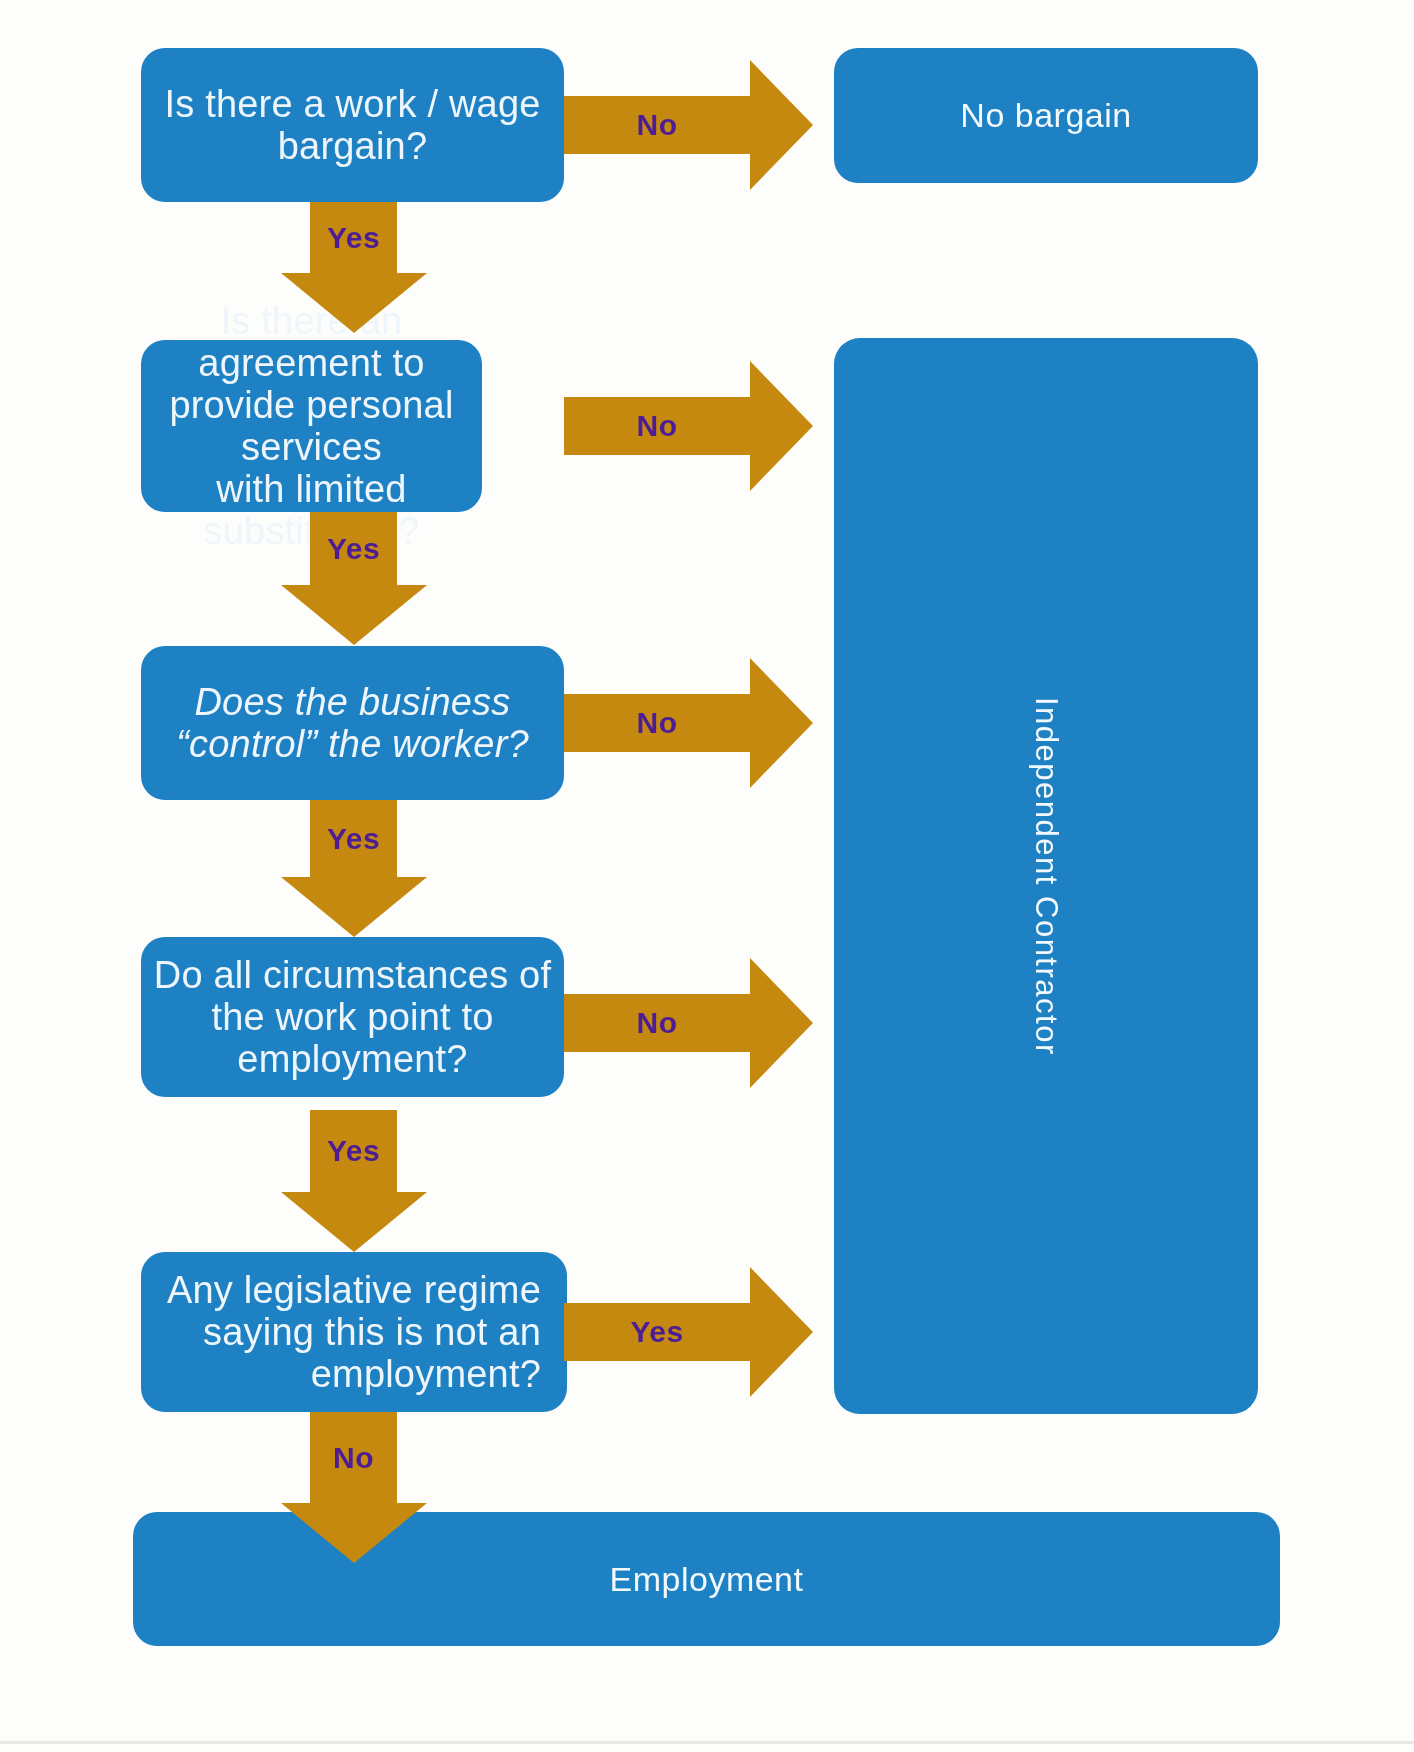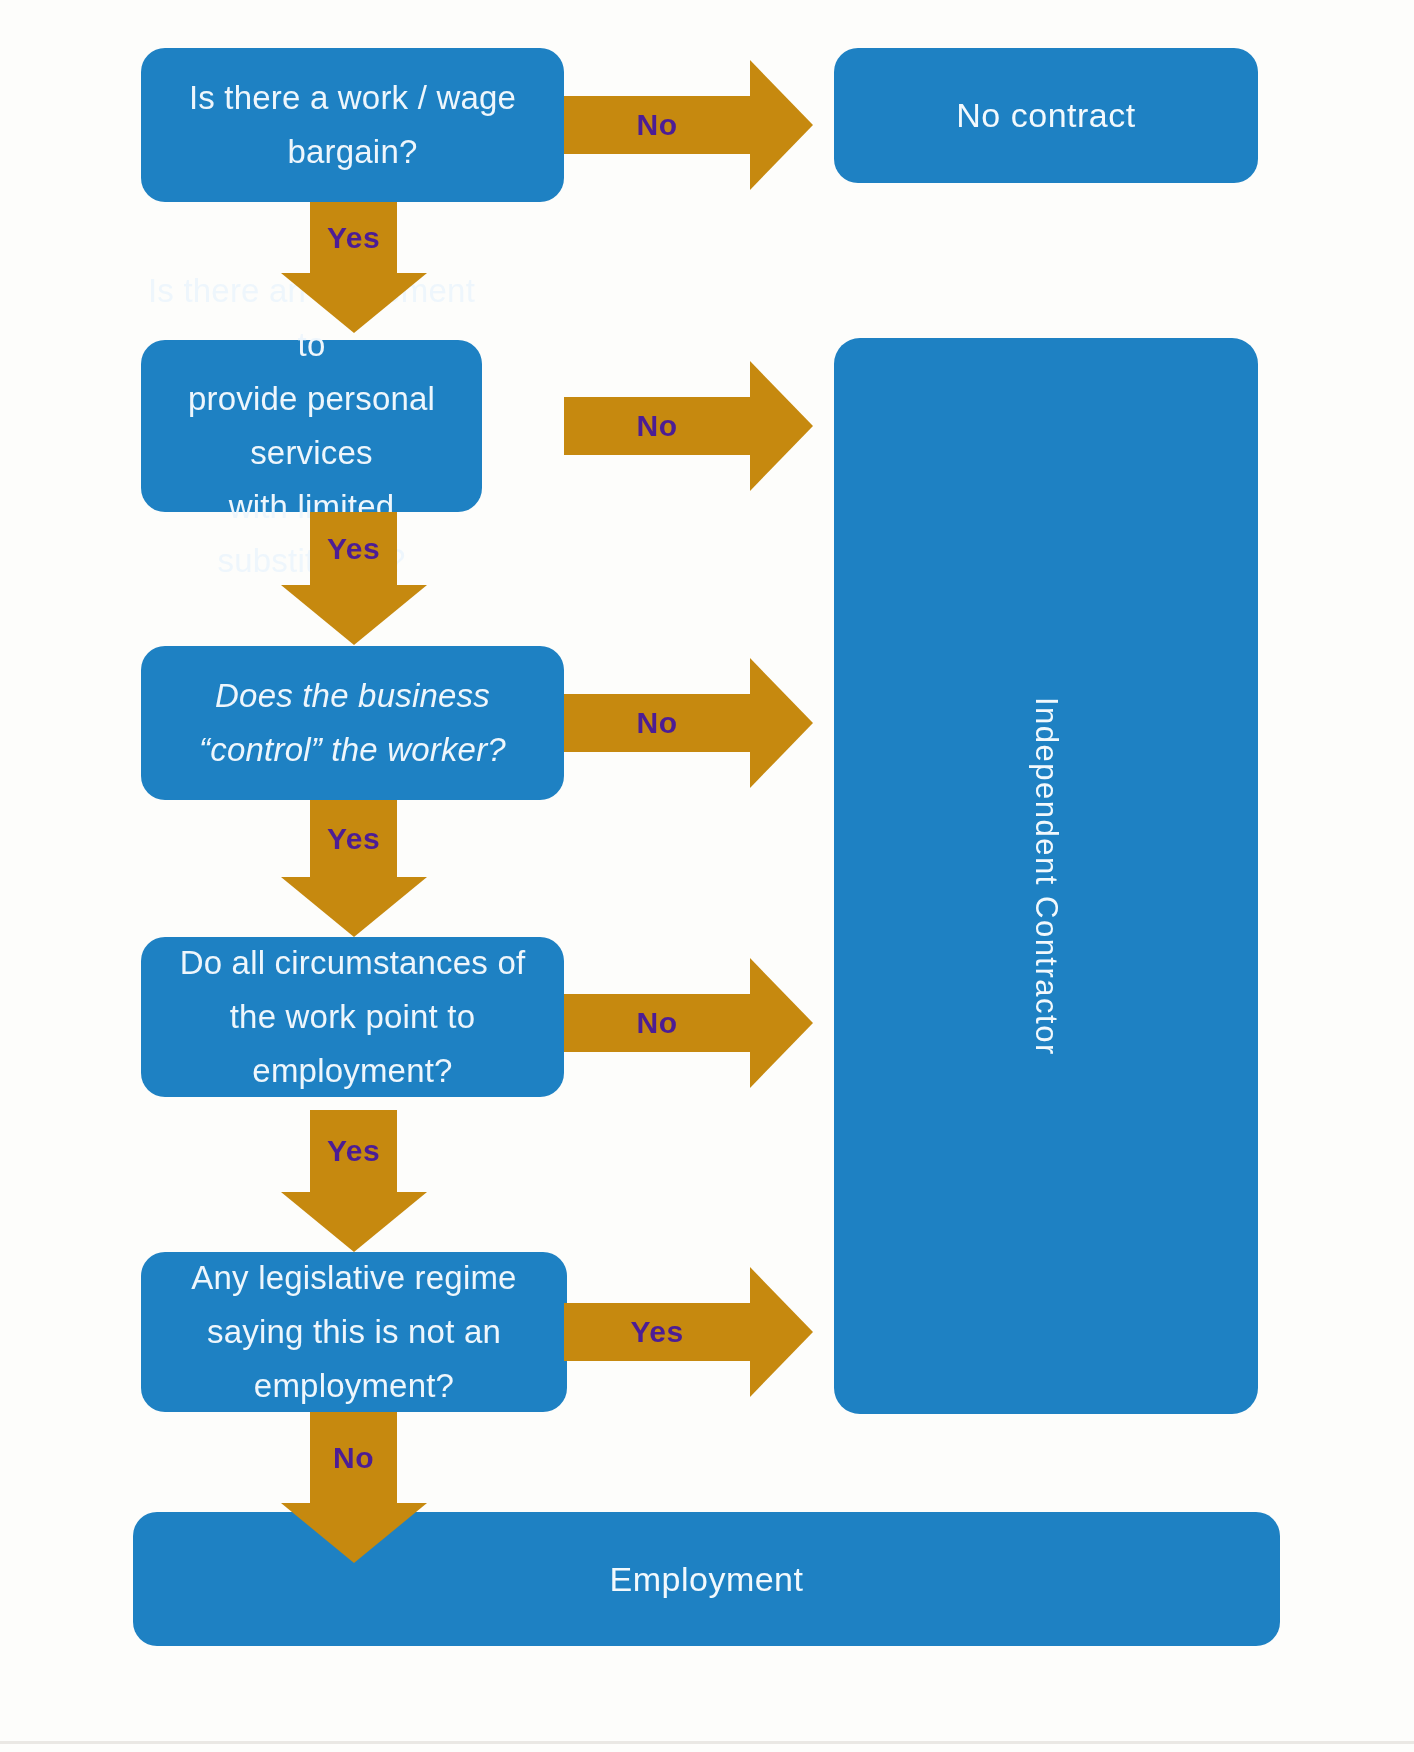--- a/index.html
+++ b/index.html
@@ -17,22 +17,22 @@
   .node{
     position:absolute;
     background:#1e81c3;
     border-radius:24px;
     display:flex;align-items:center;justify-content:center;
     text-align:center;
     color:#eef6fc;
   }
   .q-text{
     white-space:pre-line;
-    font-size:33px;
-    line-height:54px;
+    font-size:38px;
+    line-height:42px;
     letter-spacing:.2px;
   }
   .outcome-text{
     font-size:34px;
     letter-spacing:.5px;
     color:#f2f9fd;
   }
   .vertical-text{
     writing-mode:vertical-rl;
     text-orientation:mixed;
@@ -100,28 +100,28 @@
     <span class="q-text">Does the business
 “control” the worker?</span>
   </div>
 
   <div class="node" style="left:141px;top:937px;width:423px;height:160px;">
     <span class="q-text">Do all circumstances of
 the work point to
 employment?</span>
   </div>
 
-  <div class="node" style="left:141px;top:1252px;width:426px;height:160px;">
+  <div class="node" style="left:141px;top:1252px;width:426px;height:160px;text-align:right;">
     <span class="q-text">Any legislative regime
 saying this is not an
 employment?</span>
   </div>
 
   <div class="node" style="left:834px;top:48px;width:424px;height:135px;">
-    <span class="outcome-text">No contract</span>
+    <span class="outcome-text">No bargain</span>
   </div>
 
   <div class="node" style="left:834px;top:338px;width:424px;height:1076px;border-radius:26px;">
     <span class="vertical-text">Independent Contractor</span>
   </div>
 
   <div class="node" style="left:133px;top:1512px;width:1147px;height:134px;">
     <span class="outcome-text">Employment</span>
   </div>
 

